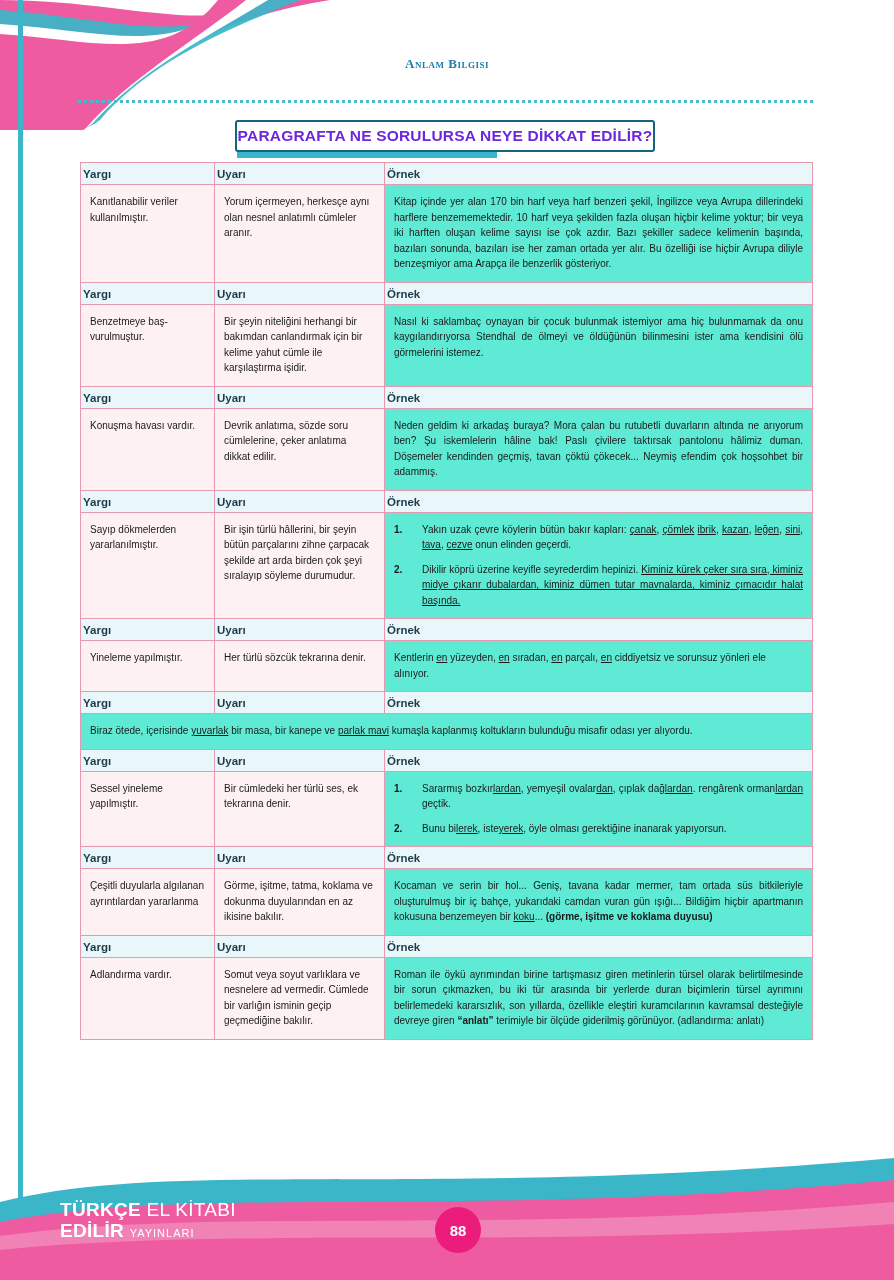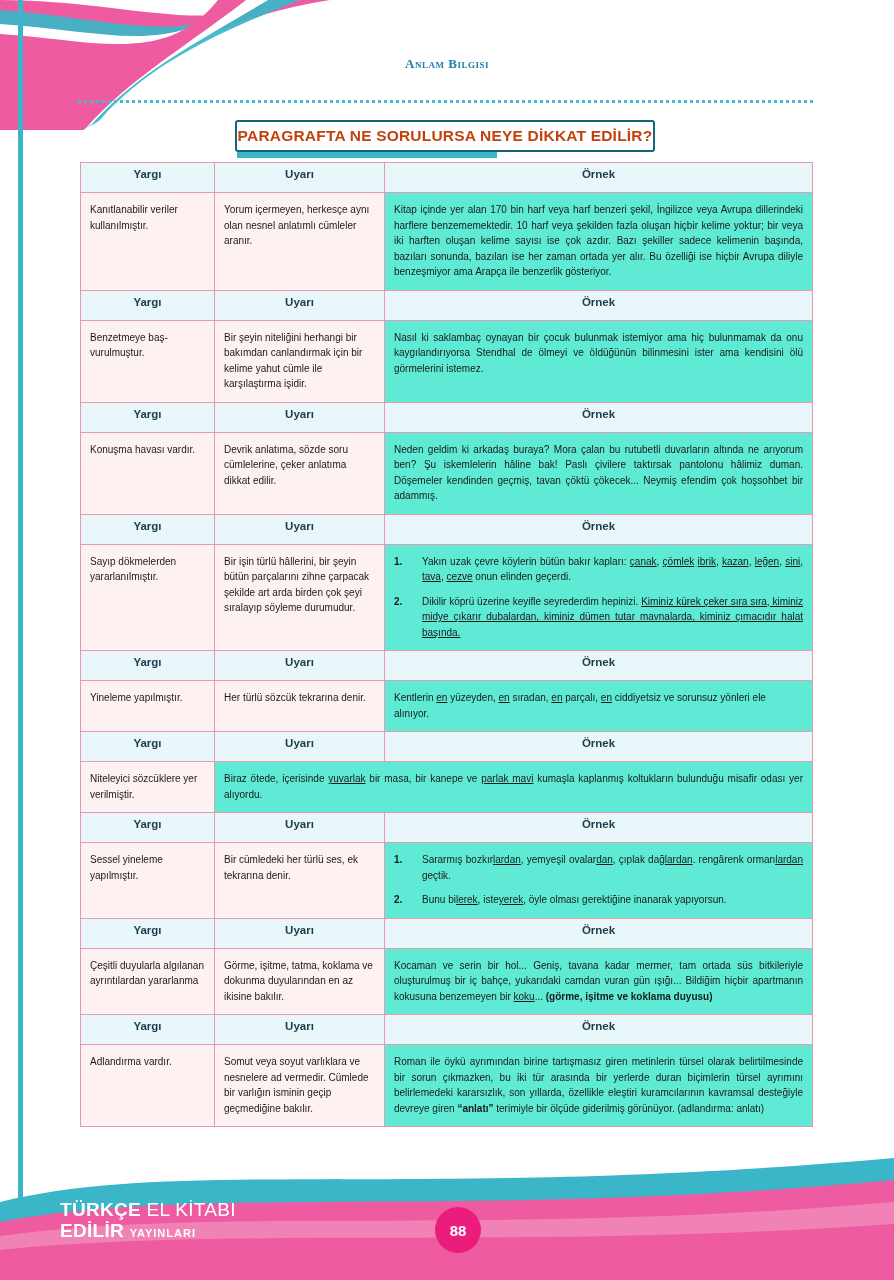--- a/index.html
+++ b/index.html
@@ -88,21 +88,21 @@
     background: #3ab6c8;
   }
   .banner .banner-text {
     position: absolute;
     inset: 0;
     display: flex;
     align-items: center;
     justify-content: center;
     font-size: 15.5px;
     font-weight: bold;
-    color: #c2410c;
+    color: #6d28d9;
     letter-spacing: 0.2px;
     white-space: nowrap;
   }
 
   
   .table-area {
     position: absolute;
     top: 162px;
     left: 80px;
     width: 733px;
@@ -113,25 +113,25 @@
     border-bottom: none;
   }
   .block:last-child { border-bottom: 1px solid #e79aaf; }
 
   .hdr-row, .body-row { display: flex; }
 
   .hdr-row > div {
     background: #e9f7fa;
     border-right: 1px solid #e79aaf;
     border-bottom: 1px solid #e79aaf;
-    text-align: center;
+    text-align: left;
     font-size: 11.5px;
     font-weight: bold;
     color: #1b3d4a;
-    padding: 5px 2px 12px;
+    padding: 5px 2px 4px;
   }
   .hdr-row > div:last-child { border-right: none; }
 
   .body-row > div {
     background: #fdf1f1;
     border-right: 1px solid #e79aaf;
     font-size: 10px;
     color: #1a1a1a;
     padding: 9px 9px 10px;
     line-height: 1.55;
@@ -170,21 +170,21 @@
   .brand {
     position: absolute;
     left: 5px;
     top: 4px;
     color: #ffffff;
     line-height: 1.12;
   }
   .brand .l1 { font-size: 19px; font-weight: bold; letter-spacing: 0.3px; }
   .brand .l1 .thin { font-weight: normal; }
   .brand .l2 { font-size: 19px; font-weight: bold; letter-spacing: 0.3px; }
-  .brand .l2 .small { font-size: 11px; font-weight: bold; letter-spacing: 1px; }
+  .brand .l2 .small { font-size: 11px; font-weight: normal; letter-spacing: 1px; }
 
   .page-number {
     position: absolute;
     left: 380px;
     top: 12px;
     width: 46px;
     height: 46px;
     border-radius: 50%;
     background: #ec1c7d;
     color: #ffffff;
@@ -299,21 +299,20 @@
     </div>
   </section>
 
   <section class="block">
     <div class="hdr-row">
       <div class="c1">Yargı</div>
       <div class="c2">Uyarı</div>
       <div class="c3">Örnek</div>
     </div>
     <div class="body-row">
-      <div class="c1">Niteleyici sözcüklere yer verilmiştir.</div>
       <div class="c3 just">Biraz ötede, içerisinde <u>yuvarlak</u> bir masa, bir kanepe ve <u>parlak mavi</u> kumaşla kaplanmış koltukların bulunduğu misafir odası yer alıyordu.</div>
     </div>
   </section>
 
   <section class="block">
     <div class="hdr-row">
       <div class="c1">Yargı</div>
       <div class="c2">Uyarı</div>
       <div class="c3">Örnek</div>
     </div>

